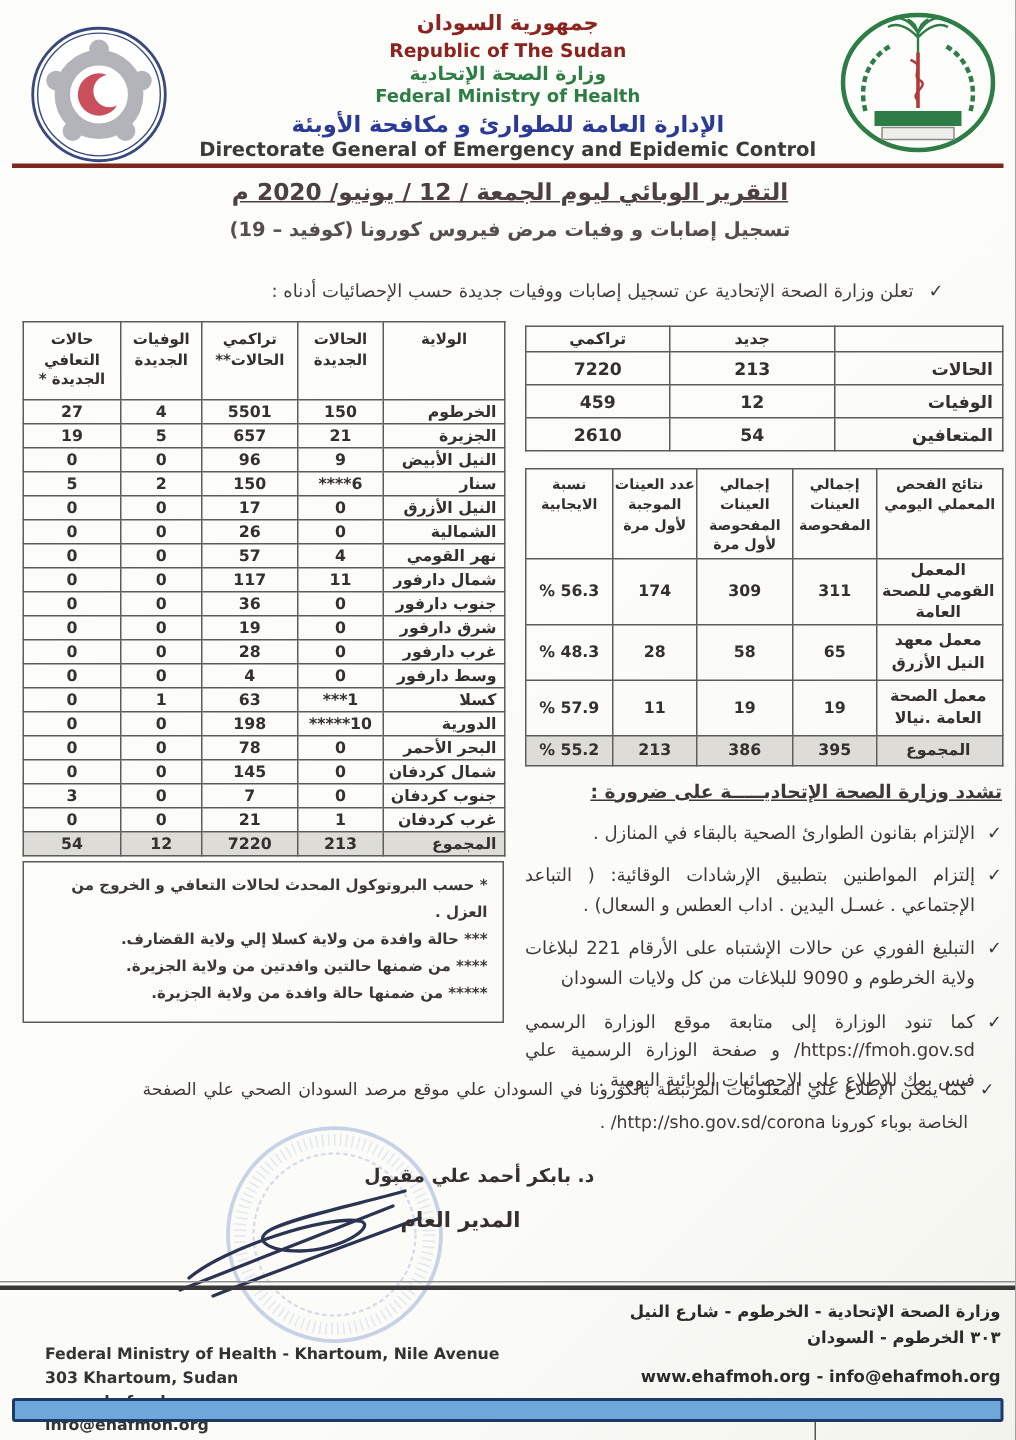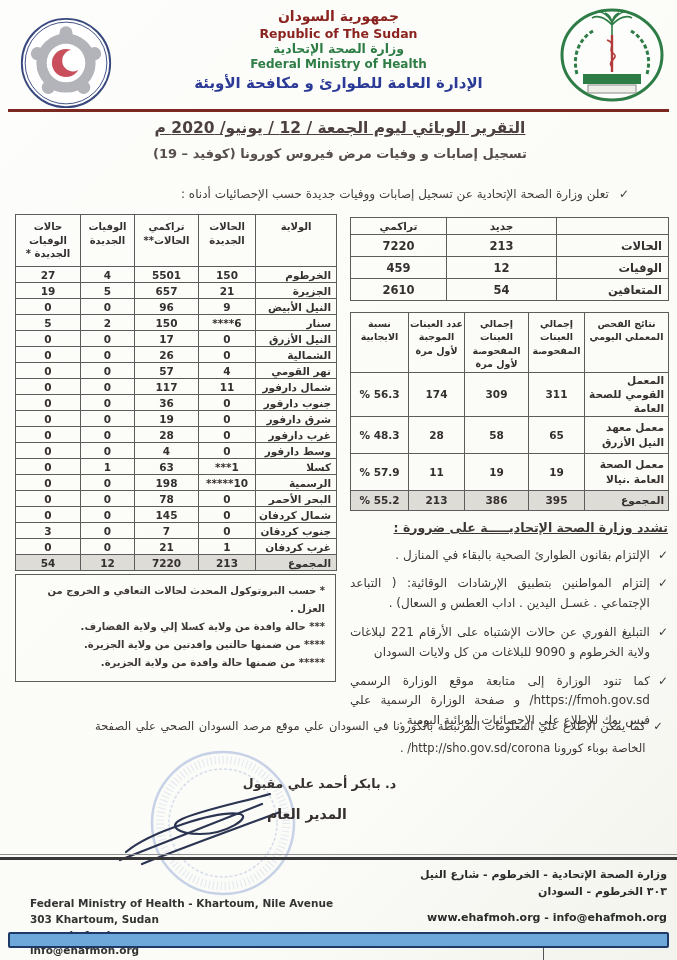--- a/index.html
+++ b/index.html
@@ -48,21 +48,21 @@
   
   .right-col { position:absolute; top:217px; left:350px; width:318px; }
   .summary-table { width:100%; table-layout:fixed; }
   .summary-table th { font-size:10.5px; font-weight:bold; height:17px; }
   .summary-table td { font-size:11.5px; font-weight:bold; height:22px; }
   .summary-table td:first-child { text-align:right; padding-right:6px; }
 
   .lab-table { width:100%; table-layout:fixed; margin-top:11px; }
   .lab-table th { font-size:9.5px; font-weight:bold; vertical-align:top; padding-top:4px; height:60px; line-height:1.4; }
   .lab-table td { font-size:10.5px; font-weight:bold; height:37px; padding:0 2px; }
-  .lab-table td:first-child { text-align:right; padding-right:4px; line-height:1.35; }
+  .lab-table td:first-child { padding-right:4px; line-height:1.35; }
   .lab-table tr.total td { height:20px; }
 
   
   .emphasis { margin-top:9px; direction:rtl; }
   .emphasis-heading { font-size:12.5px; font-weight:bold; color:#3d3737;
                       text-decoration:underline; margin-bottom:11px; }
   .bullet { display:flex; gap:8px; font-size:12px; color:#3d3737; line-height:1.65;
             text-align:justify; margin-bottom:9px; }
   .wide-bullet { position:absolute; top:716px; left:95px; right:14px; direction:rtl;
                  display:flex; gap:8px; font-size:11.5px; color:#3d3737;
@@ -124,20 +124,21 @@
     <rect x="24" y="66" width="58" height="10" fill="#2e7d46"></rect>
     <rect x="29" y="77" width="48" height="8" fill="#efefe9" stroke="#8a8a8a" stroke-width="1"></rect>
   </svg>
 
   <div class="header-center">
     <div class="h-country-ar">جمهورية السودان</div>
     <div class="h-country-en">Republic of The Sudan</div>
     <div class="h-ministry-ar">وزارة الصحة الإتحادية</div>
     <div class="h-ministry-en">Federal Ministry of Health</div>
     <div class="h-dir-ar">الإدارة العامة للطوارئ و مكافحة الأوبئة</div>
+    <div class="h-dir-en">Directorate General of Emergency and Epidemic Control</div>
   </div>
   <div class="header-rule"></div>
 
   <div class="report-title">التقرير الوبائي ليوم الجمعة / 12 / يونيو/ 2020 م</div>
   <div class="report-subtitle">تسجيل إصابات و وفيات مرض فيروس كورونا (كوفيد – 19)</div>
   <div class="intro-row">
     <span class="check">✓</span>
     <span>تعلن وزارة الصحة الإتحادية عن تسجيل إصابات ووفيات جديدة حسب الإحصائيات أدناه :</span>
   </div>
 
@@ -149,21 +150,21 @@
           <col style="width:64px">
           <col style="width:54px">
           <col style="width:65px">
         </colgroup>
       <thead>
           <tr id="states-head">
             <th>الولاية</th>
             <th>الحالات الجديدة</th>
             <th>تراكمي الحالات**</th>
             <th>الوفيات الجديدة</th>
-            <th>حالات الوفيات الجديدة *</th>
+            <th>حالات التعافي الجديدة *</th>
           </tr>
         </thead>
       <tbody id="states-body">
           <tr>
             <td>الخرطوم</td>
             <td class="ltr">150</td>
             <td class="ltr">5501</td>
             <td class="ltr">4</td>
             <td class="ltr">27</td>
           </tr>
@@ -245,21 +246,21 @@
             <td class="ltr">0</td>
           </tr>
           <tr>
             <td>كسلا</td>
             <td class="ltr">***1</td>
             <td class="ltr">63</td>
             <td class="ltr">1</td>
             <td class="ltr">0</td>
           </tr>
           <tr>
-            <td>الرسمية</td>
+            <td>الدورية</td>
             <td class="ltr">*****10</td>
             <td class="ltr">198</td>
             <td class="ltr">0</td>
             <td class="ltr">0</td>
           </tr>
           <tr>
             <td>البحر الأحمر</td>
             <td class="ltr">0</td>
             <td class="ltr">78</td>
             <td class="ltr">0</td>

